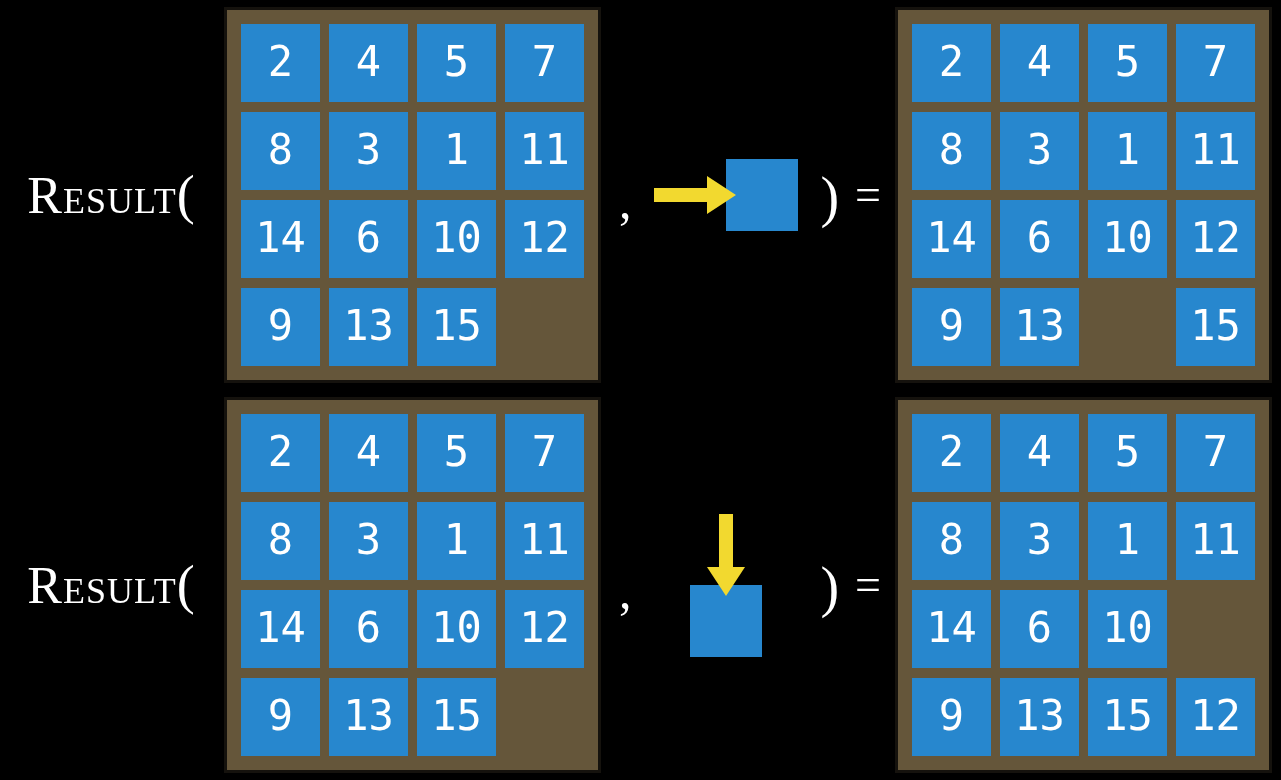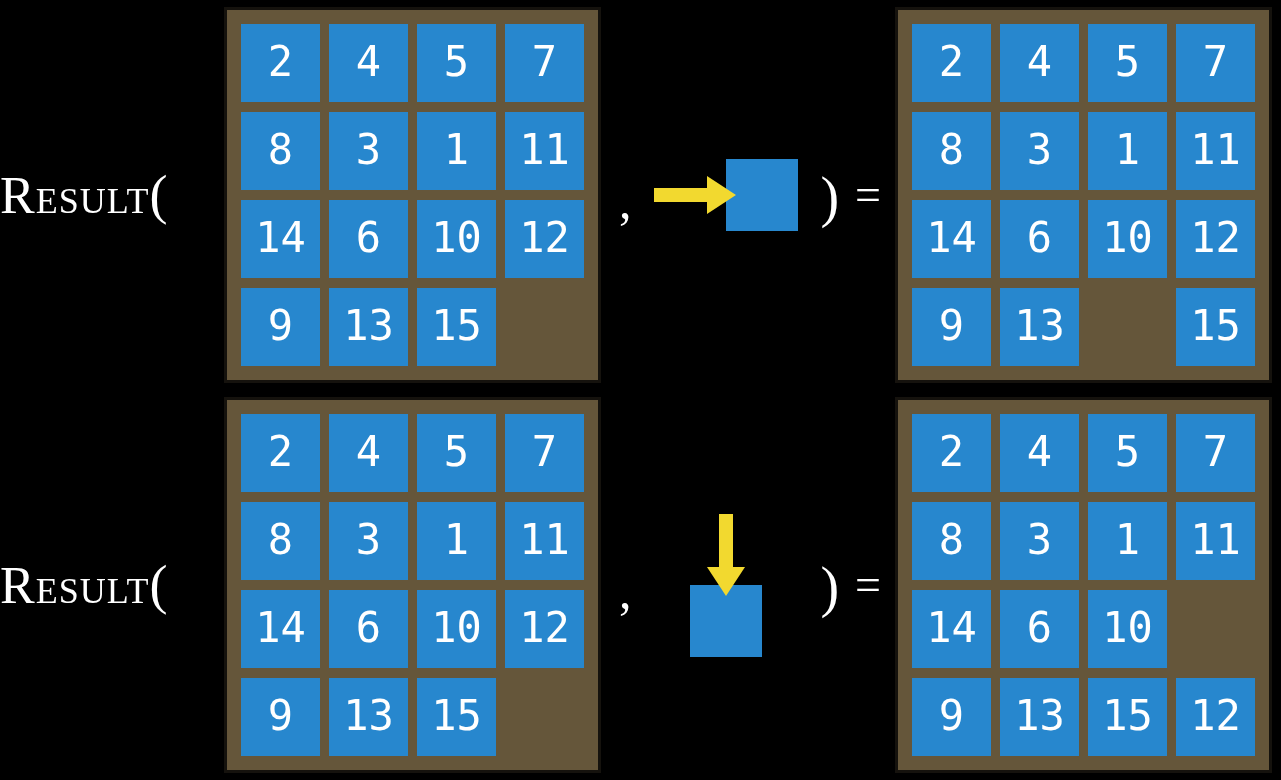--- a/index.html
+++ b/index.html
@@ -13,21 +13,21 @@
   .row{
     display:flex;
     align-items:center;
     height:390px;
     width:1281px;
   }
   
   .func{
     width:222px;
     flex:0 0 222px;
-    text-align:left;
+    text-align:center;
     color:var(--white,#fff);
     font-size:52px;
     line-height:1;
     white-space:nowrap;
     padding-right:2px;
   }
   .func .sc{font-variant:small-caps;letter-spacing:1px;}
   .func .op{font-size:54px;}
   
   .board{

